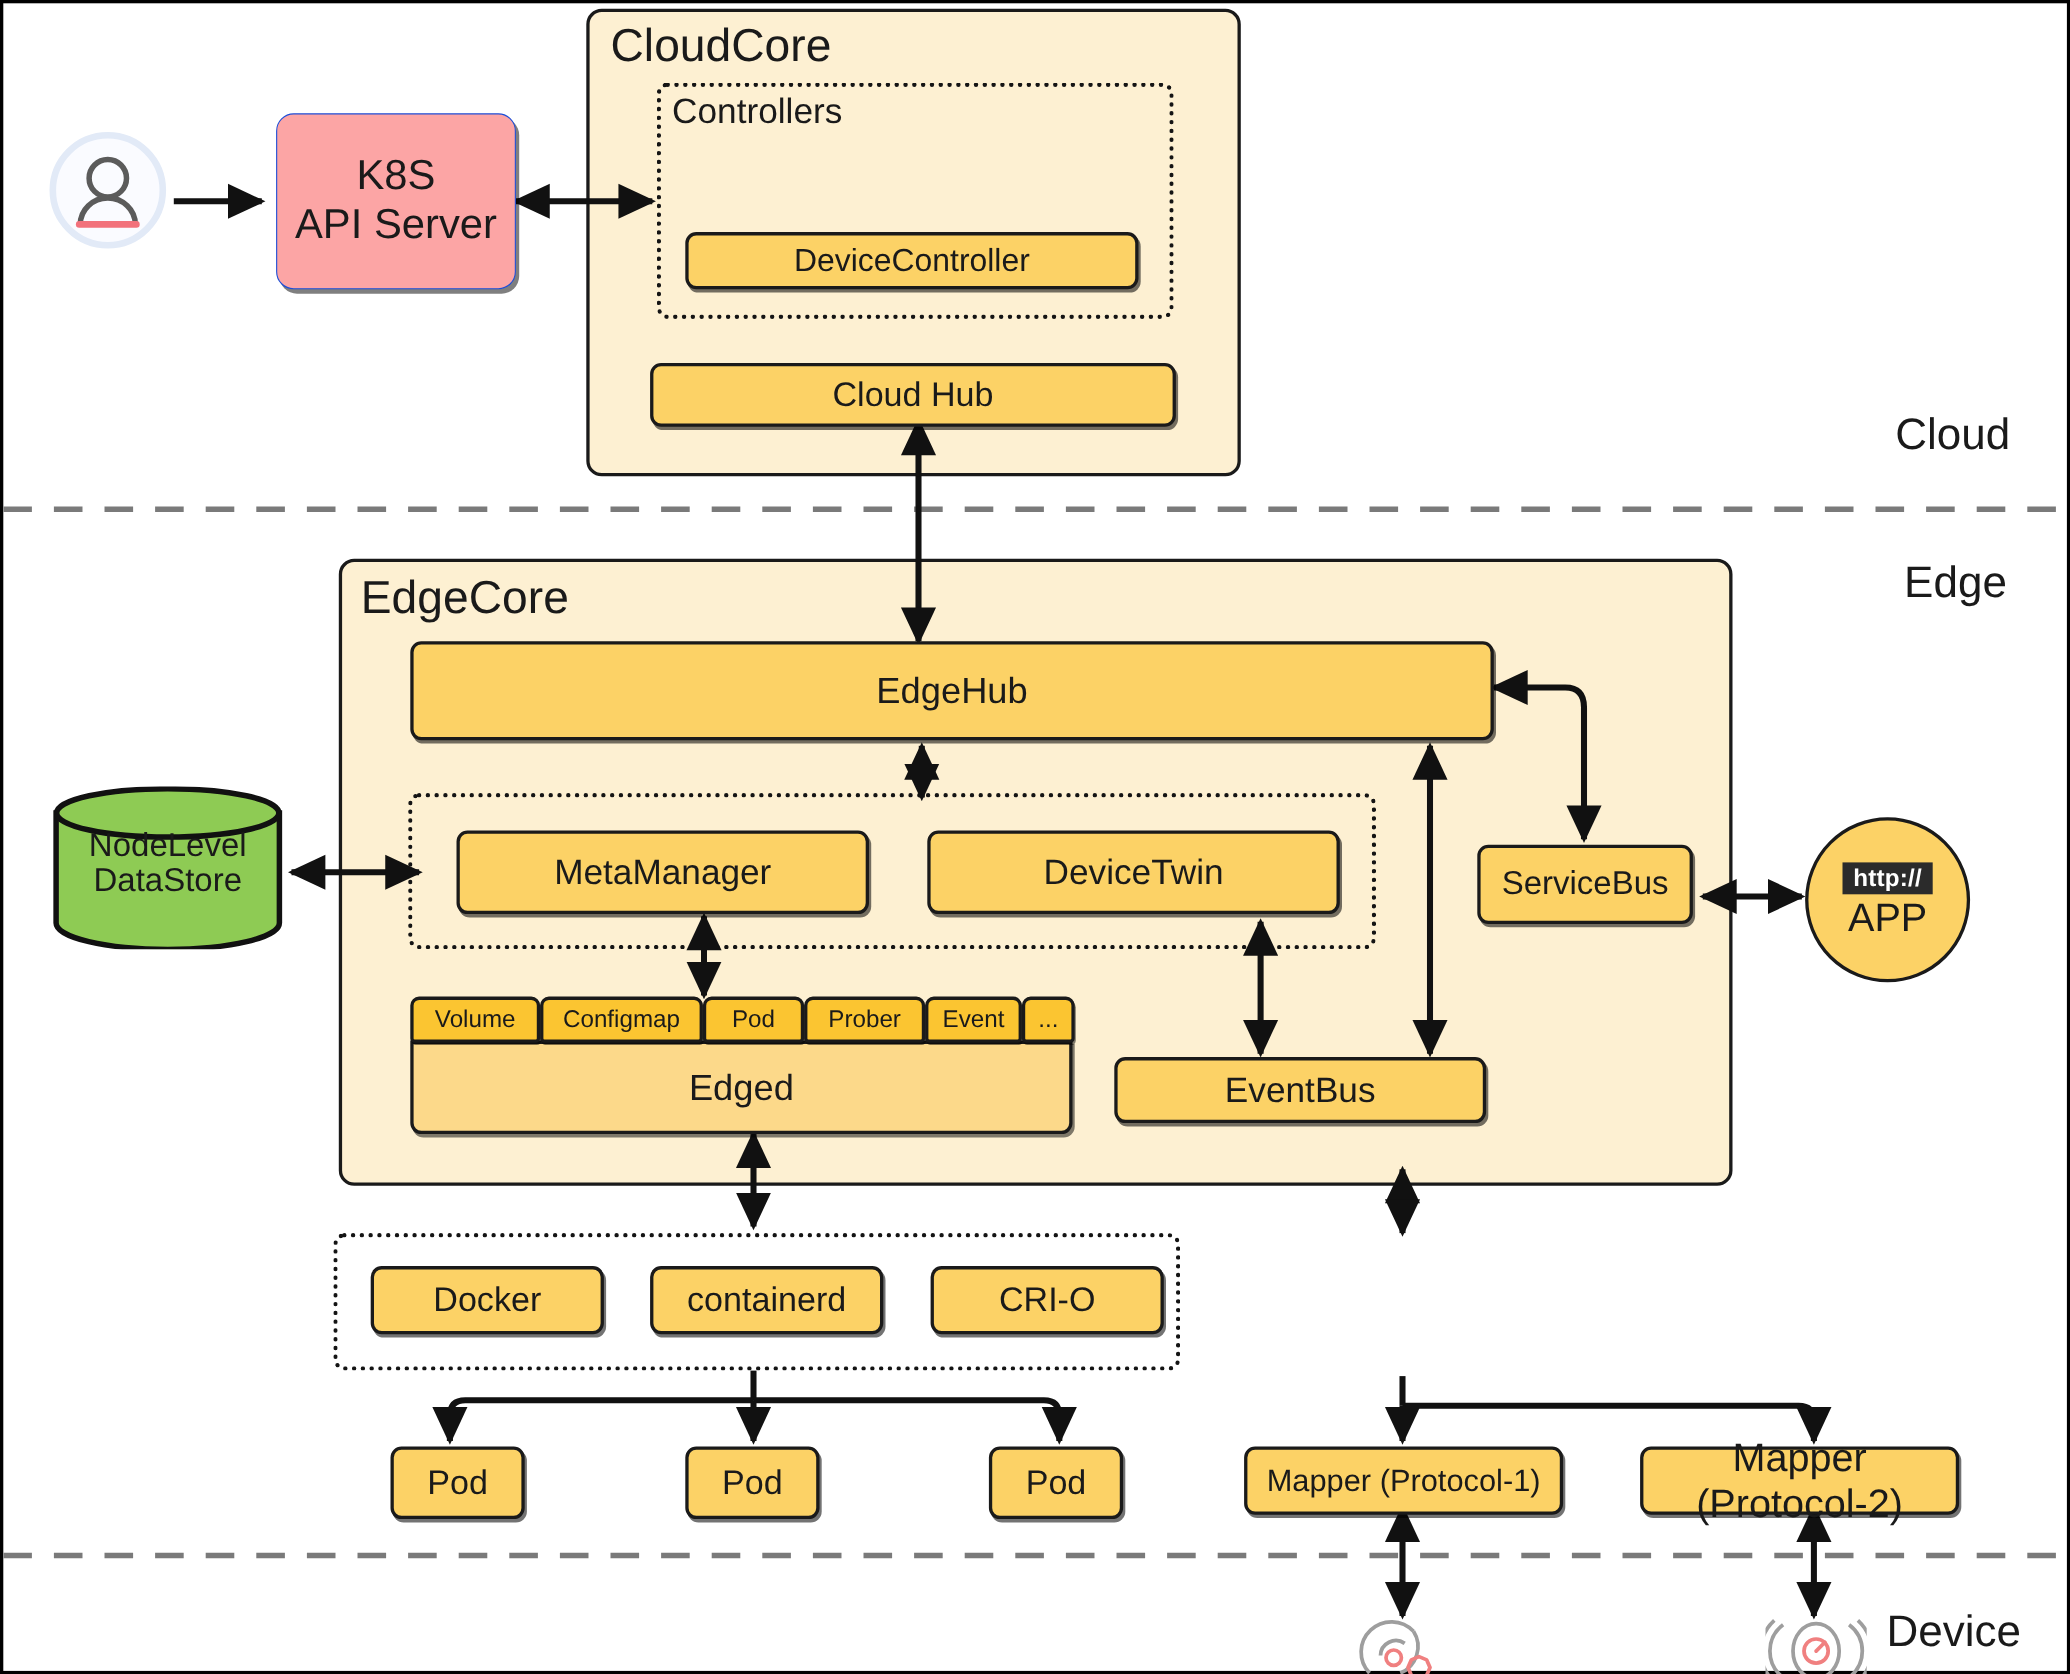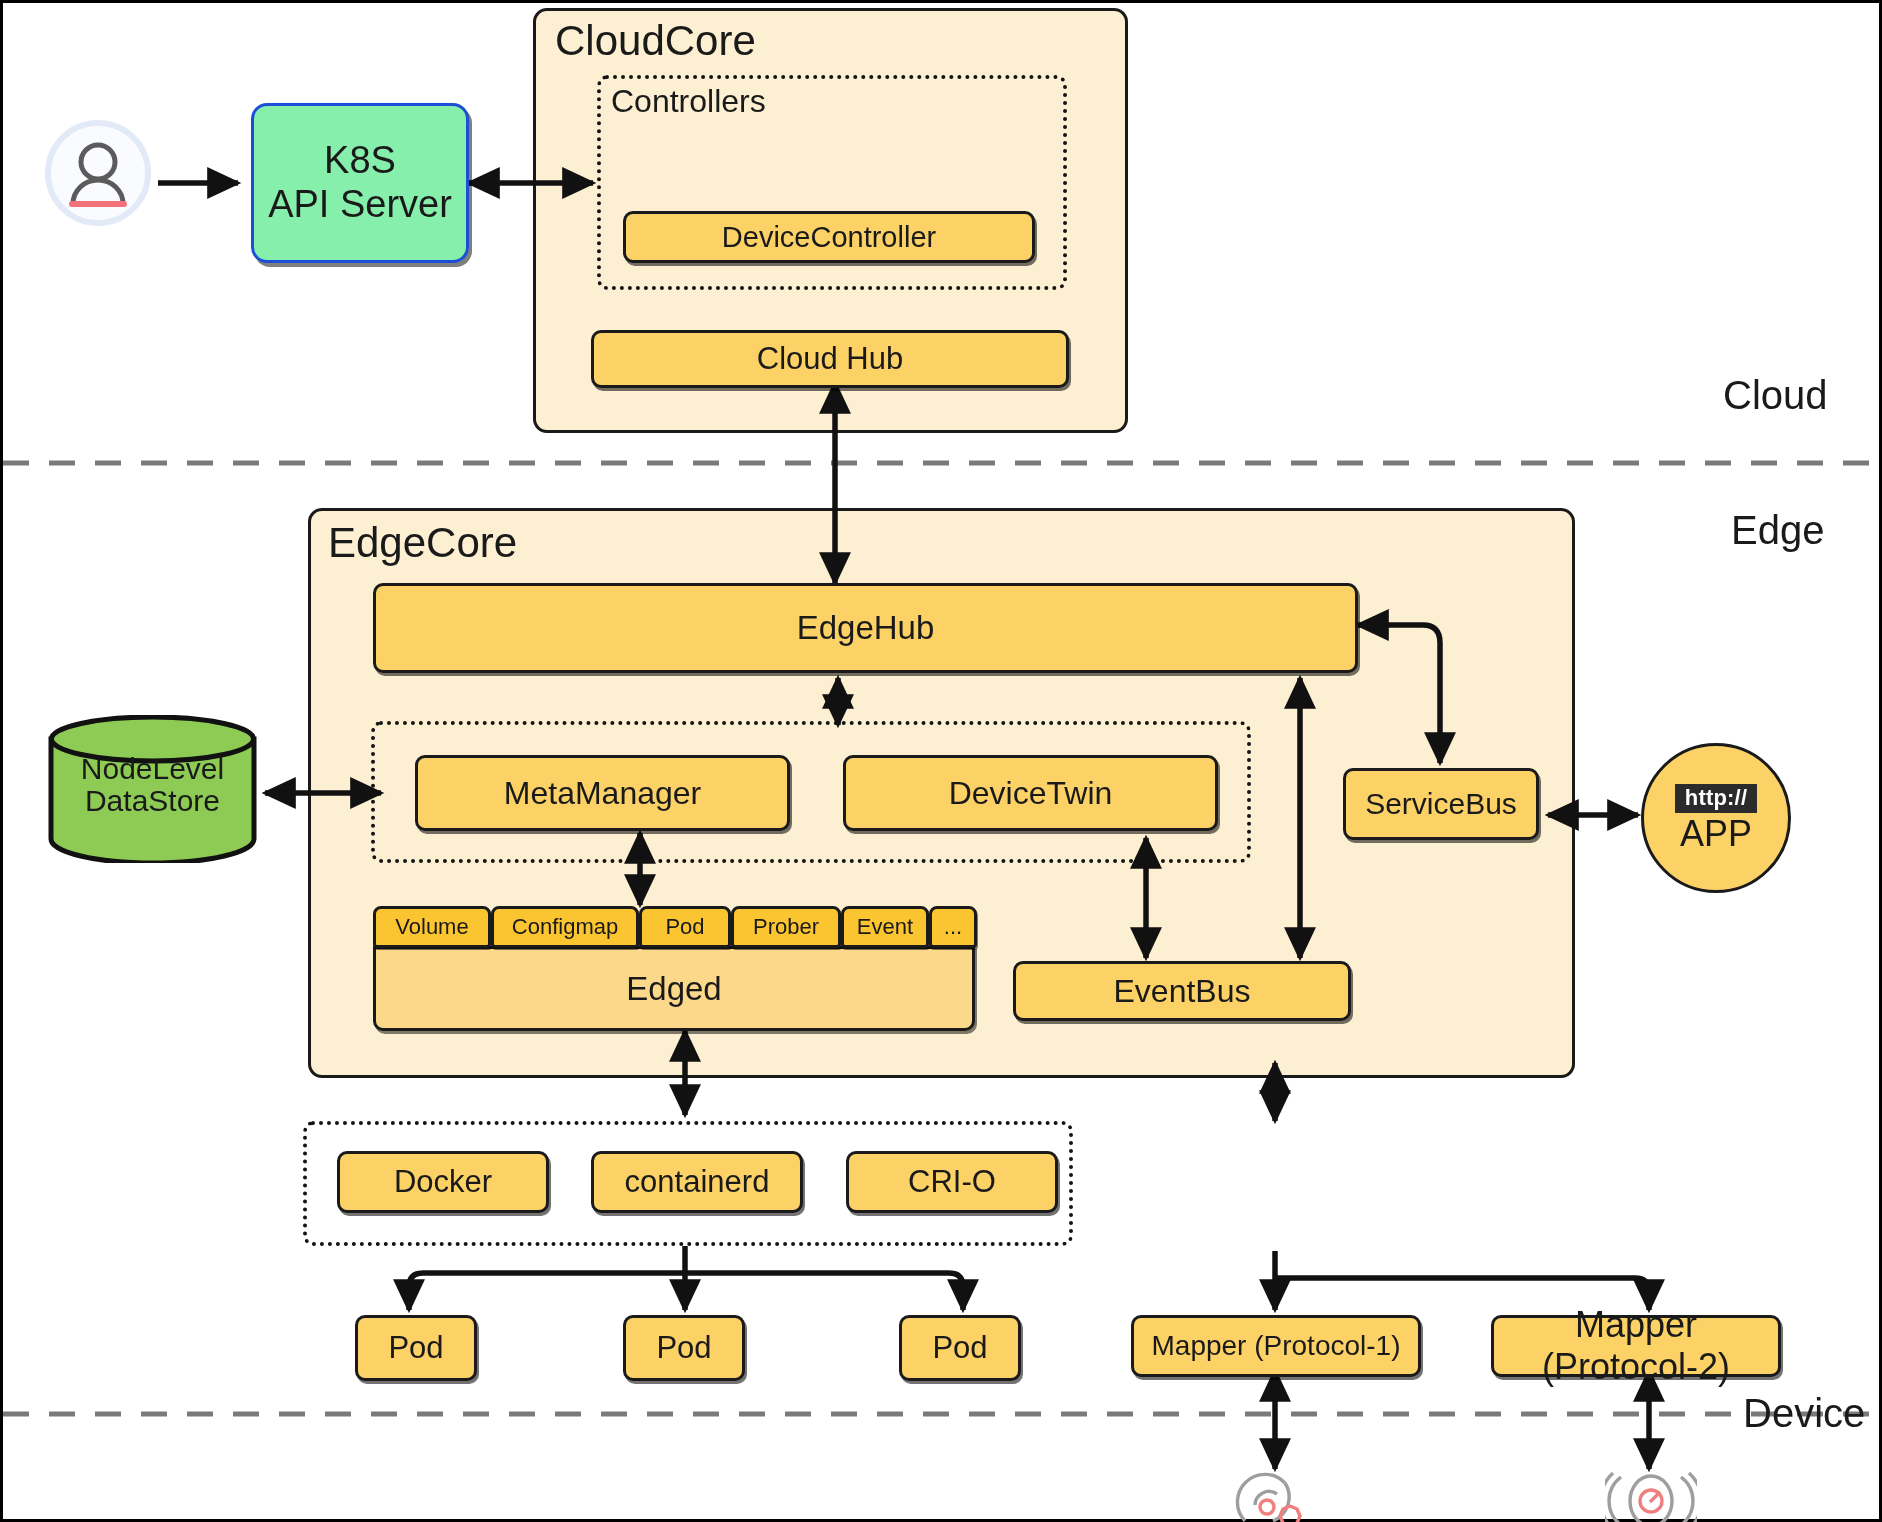--- a/index.html
+++ b/index.html
@@ -52,22 +52,22 @@
     background: transparent;
     z-index: 3;
   }
   .yellow-box {
     background: #fcd266;
     border: 3px solid #1a1a1a;
     border-radius: 10px;
     box-shadow: 2px 3px 0 rgba(0,0,0,0.55);
   }
   .k8s-box {
-    background: #86efac;
-    border: 3px solid #1d4ed8;
+    background: #fca5a5;
+    border: 1px solid #1d4ed8;
     border-radius: 16px;
     box-shadow: 3px 4px 0 rgba(0,0,0,0.5);
     line-height: 1.15;
     flex-direction: column;
   }
   .small-tab {
     background: #fbc531;
     border: 3px solid #1a1a1a;
     border-radius: 8px 8px 4px 4px;
     box-shadow: 1px 2px 0 rgba(0,0,0,0.5);
@@ -205,21 +205,21 @@
       <path d="M1272,1275 L1632,1275 Q1646,1275 1646,1289 L1646,1307" marker-end="url(#arrow)"></path>
       <path d="M1272,1275 L1272,1307" marker-end="url(#arrow)"></path>
 
       <line x1="1272" y1="1368" x2="1272" y2="1466" marker-end="url(#arrow)" marker-start="url(#arrowStart)"></line>
       <line x1="1646" y1="1368" x2="1646" y2="1466" marker-end="url(#arrow)" marker-start="url(#arrowStart)"></line>
     </g>
   </svg>
 
   <div class="zone-label" style="left:1720px; top:370px;">Cloud</div>
   <div class="zone-label" style="left:1728px; top:505px;">Edge</div>
-  <div class="zone-label" style="left:1712px; top:1388px;margin-left:28px;">Device</div>
+  <div class="zone-label" style="left:1712px; top:1458px;">Device</div>
 
   <div class="user-icon" style="left:40px; top:115px; width:110px; height:110px;">
     <svg width="110" height="110" viewBox="0 0 110 110">
       <circle cx="55" cy="55" r="50" fill="#fafbff" stroke="#e2eaf7" stroke-width="6"></circle>
       <circle cx="55" cy="44" r="17" fill="none" stroke="#5b5b5b" stroke-width="5"></circle>
       <path d="M30,86 a25,24 0 0 1 50,0" fill="none" stroke="#5b5b5b" stroke-width="5"></path>
       <line x1="29" y1="86" x2="81" y2="86" stroke="#f2717b" stroke-width="6" stroke-linecap="round"></line>
     </svg>
   </div>
 

